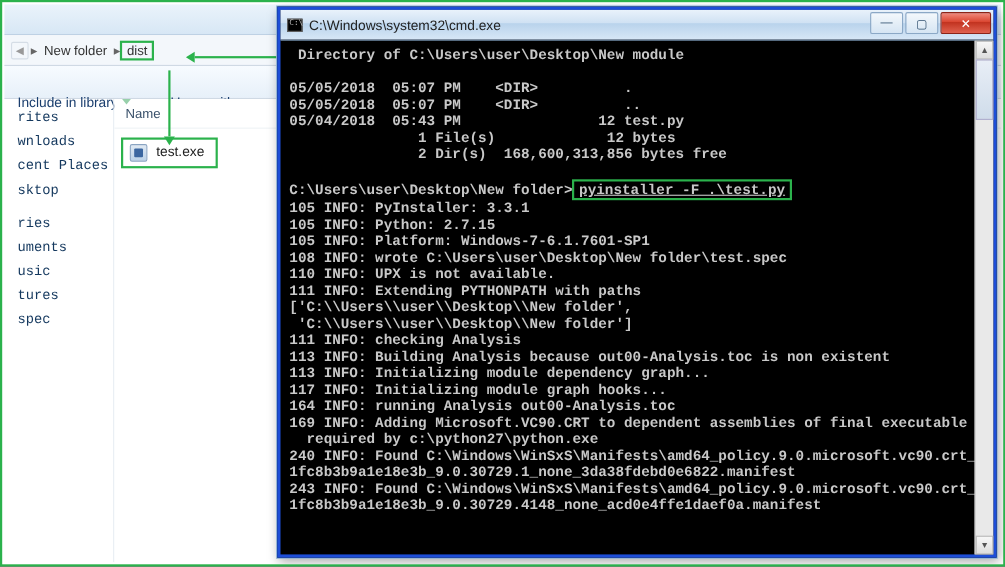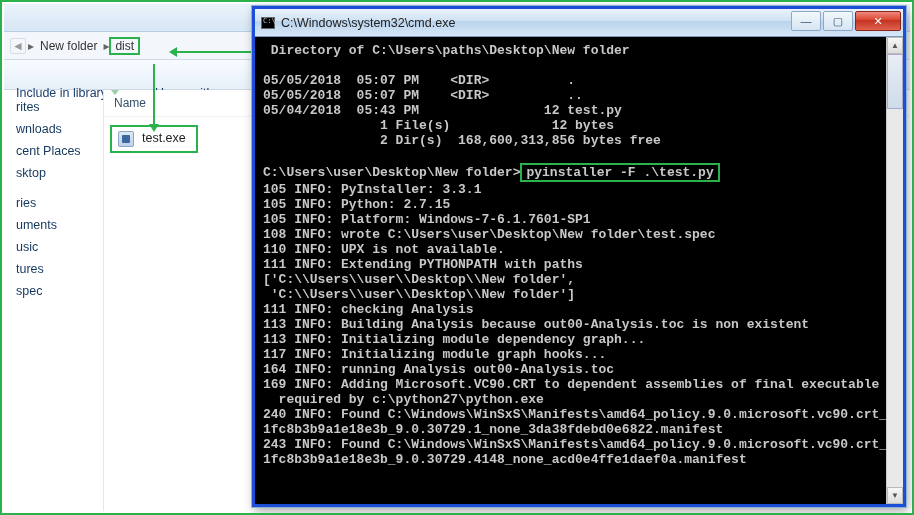--- a/index.html
+++ b/index.html
@@ -10,21 +10,21 @@
   .exp-titlebar { height: 28px; background: linear-gradient(#eaf3fb,#d7e7f5); border-bottom: 1px solid #b7cde2; }
   .exp-addr { height: 28px; background: #f3f7fb; border-bottom: 1px solid #cfd9e4; display: flex; align-items: center; padding: 0 6px; font-size: 12px; color: #333; }
   .exp-addr .crumb { padding: 2px 6px; }
   .exp-addr .sep { color: #666; }
   .crumb.hl { border: 2px solid #2bb24c; padding: 0 4px; }
   .exp-toolbar { height: 30px; background: linear-gradient(#f7fbff,#e7f0f9); border-bottom: 1px solid #cfd9e4; display: flex; align-items: center; font-size: 12.5px; color: #1a3e6e; padding-left: 12px; gap: 36px; }
   .exp-toolbar .tb-item { display: flex; align-items: center; gap: 4px; margin-top: 36px; }
   .tri-down { display:inline-block; width:0; height:0; border-left:4px solid transparent; border-right:4px solid transparent; border-top:5px solid #4a6; opacity:.55; }
   .exp-main { display: flex; height: calc(100% - 86px); }
   .exp-side { width: 100px; border-right: 1px solid #e2e8ef; font-size: 12.5px; color: #14385e; padding: 6px 0 0 2px; }
-  .exp-side div { padding: 4px 4px 4px 10px; white-space: nowrap; overflow: hidden; }
+  .exp-side div { padding: 4px 4px 4px 10px; white-space: nowrap; overflow: hidden; font-family: Liberation Mono, monospace; }
   .exp-list { flex: 1; background: #fff; }
   .exp-list .col-head { font-size: 12px; color: #39506a; padding: 6px 10px; border-bottom: 1px solid #eef2f6; }
   .file-row { display:flex; gap:8px; padding: 4px 10px; margin: 8px 0 0 6px; }
   .file-row.hl { border: 2px solid #2bb24c; display:inline-flex; padding: 4px 10px 4px 6px; }
   .ficon { width:16px; height:16px; background: linear-gradient(#dfe9f3,#bcd2e8); border:1px solid #8aa4c2; border-radius:2px; position:relative; }
   .ficon:after { content:""; position:absolute; left:3px; top:3px; width:8px; height:8px; background:#3b66a0; border-radius:1px; }
   .file-row span { font-size: 12.5px; color: #222; }
 
   
   .arrow-h { position:absolute; height:2px; background:#2bb24c; }
@@ -35,21 +35,21 @@
   
   .cmd { position:absolute; left: 250px; top: 4px; right: 6px; bottom: 6px; background:#000; border:3px solid #1d4ed8; box-shadow: 0 0 0 1px #8eb2d4, 2px 4px 10px rgba(0,0,0,.35); display:flex; flex-direction:column; }
   .cmd-title { height:28px; background: linear-gradient(#e9f2fb,#cfe1f3 45%,#b9d3ec 46%,#d7e7f6); display:flex; align-items:center; justify-content:space-between; padding: 0 0 0 6px; border-bottom:1px solid #7a97b6; }
   .cmd-title .t-left { display:flex; align-items:center; gap:6px; font-size:12.5px; color:#222; }
   .cmd-ico { width:14px; height:12px; background:#000; border:1px solid #666; display:inline-block; position:relative; }
   .cmd-ico:after { content:"C:\\"; color:#bbb; font-size:7px; position:absolute; left:1px; top:-1px; font-family:monospace; }
   .winbtns { display:flex; height:100%; }
   .winbtn { width:30px; height:20px; margin-top:2px; background:linear-gradient(#f3f8fc,#d6e5f3); border:1px solid #8ba8c6; border-radius:2px; margin-right:2px; display:flex; align-items:center; justify-content:center; font-size:11px; color:#30506f; }
   .winbtn.close { width:46px; background:linear-gradient(#f08a7e,#d9442f 45%,#c23320 46%,#e0624f); color:#fff; border-color:#8c2418; }
   .cmd-body { flex:1; padding: 6px 8px 6px 8px; font-family: "Consolas","Courier New",monospace; font-size: 13px; line-height: 15px; color:#c8c8c8; white-space: pre; overflow:hidden; position:relative; font-weight:bold; }
-  .cmd-body .hl-box { border:2px solid #2bb24c; padding: 0 4px; display:inline-block; }
+  .cmd-body .hl-box { border:2px solid #2bb24c; padding: 0 4px; display:inline-block;text-decoration:underline; }
   .scroll { position:absolute; right:0; top:28px; bottom:0; width:17px; background:#e9e9e9; border-left:1px solid #c8c8c8; display:flex; flex-direction:column; }
   .scroll .sbtn { height:17px; background:linear-gradient(#f7f7f7,#ddd); border:1px solid #bbb; display:flex; align-items:center; justify-content:center; font-size:8px; color:#555; }
   .scroll .sthumb { flex:0 0 55px; background:linear-gradient(#e8eef6,#cfdcea); border:1px solid #aac; }
   .scroll .strack { flex:1; }
   .crumb-back { display:inline-flex; align-items:center; justify-content:center; width:16px; height:16px; color:#999; border:1px solid #d5dde6; border-radius:2px; margin-right:2px; }
 </style>
 </head>
 <body>
 
 <div class="explorer">
@@ -101,21 +101,21 @@
     <div class="t-left">
       <span class="cmd-ico"></span>
       <span>C:\Windows\system32\cmd.exe</span>
     </div>
     <div class="winbtns">
       <div class="winbtn">—</div>
       <div class="winbtn">▢</div>
       <div class="winbtn close">✕</div>
     </div>
   </div>
-  <div class="cmd-body"><div> Directory of C:\Users\paths\Desktop\New folder</div>
+  <div class="cmd-body"><div> Directory of C:\Users\user\Desktop\New module</div>
 <div>05/05/2018  05:07 PM    &lt;DIR&gt;          .</div><div>05/05/2018  05:07 PM    &lt;DIR&gt;          ..</div><div>05/04/2018  05:43 PM                12 test.py</div><div>               1 File(s)             12 bytes</div><div>               2 Dir(s)  168,600,313,856 bytes free</div>
 <span>C:\Users\user\Desktop\New folder&gt;</span><span class="hl-box">pyinstaller -F .\test.py</span>
 <div>105 INFO: PyInstaller: 3.3.1</div><div>105 INFO: Python: 2.7.15</div><div>105 INFO: Platform: Windows-7-6.1.7601-SP1</div><div>108 INFO: wrote C:\Users\user\Desktop\New folder\test.spec</div><div>110 INFO: UPX is not available.</div><div>111 INFO: Extending PYTHONPATH with paths</div><div>['C:\\Users\\user\\Desktop\\New folder',</div><div> 'C:\\Users\\user\\Desktop\\New folder']</div><div>111 INFO: checking Analysis</div><div>113 INFO: Building Analysis because out00-Analysis.toc is non existent</div><div>113 INFO: Initializing module dependency graph...</div><div>117 INFO: Initializing module graph hooks...</div><div>164 INFO: running Analysis out00-Analysis.toc</div><div>169 INFO: Adding Microsoft.VC90.CRT to dependent assemblies of final executable</div><div>  required by c:\python27\python.exe</div><div>240 INFO: Found C:\Windows\WinSxS\Manifests\amd64_policy.9.0.microsoft.vc90.crt_</div><div>1fc8b3b9a1e18e3b_9.0.30729.1_none_3da38fdebd0e6822.manifest</div><div>243 INFO: Found C:\Windows\WinSxS\Manifests\amd64_policy.9.0.microsoft.vc90.crt_</div><div>1fc8b3b9a1e18e3b_9.0.30729.4148_none_acd0e4ffe1daef0a.manifest</div></div>
   <div class="scroll">
     <div class="sbtn">▲</div>
     <div class="sthumb"></div>
     <div class="strack"></div>
     <div class="sbtn">▼</div>
   </div>
 </div>

